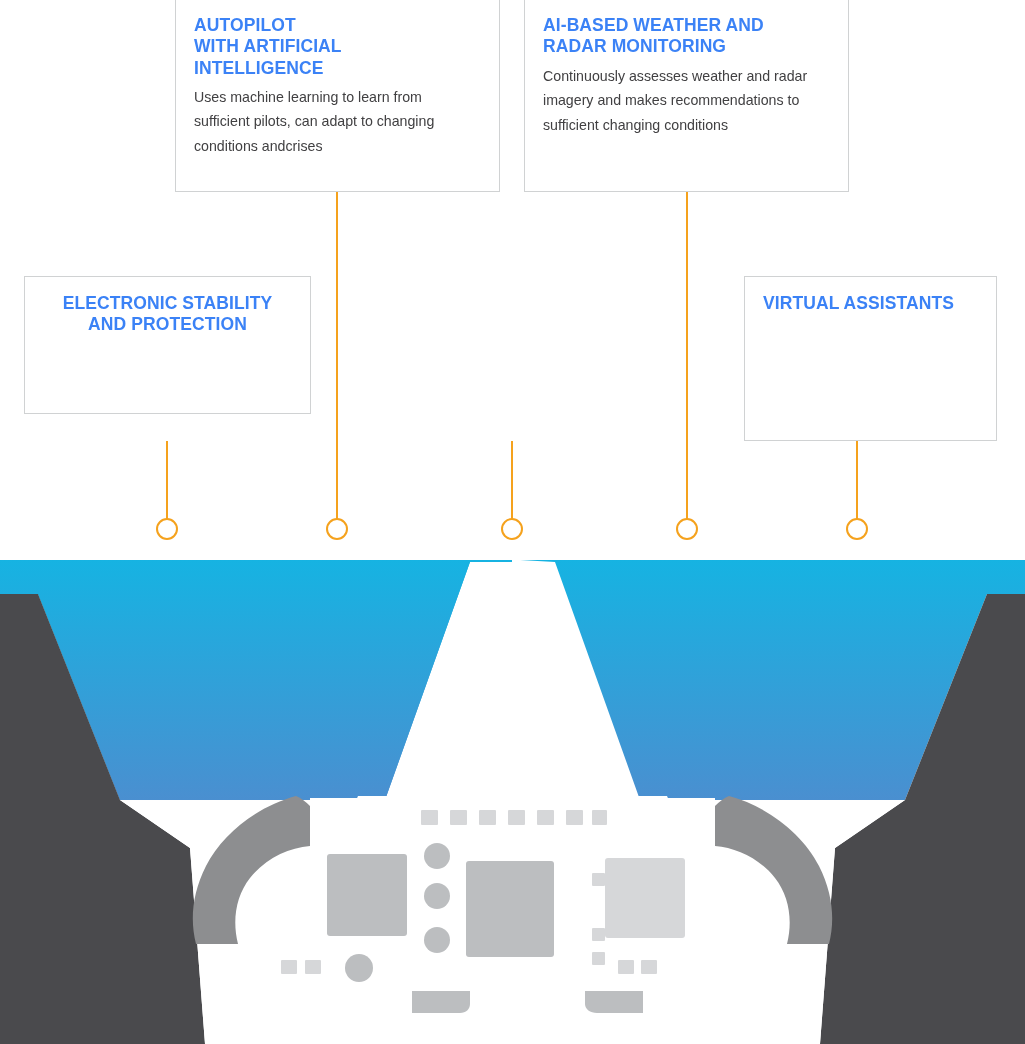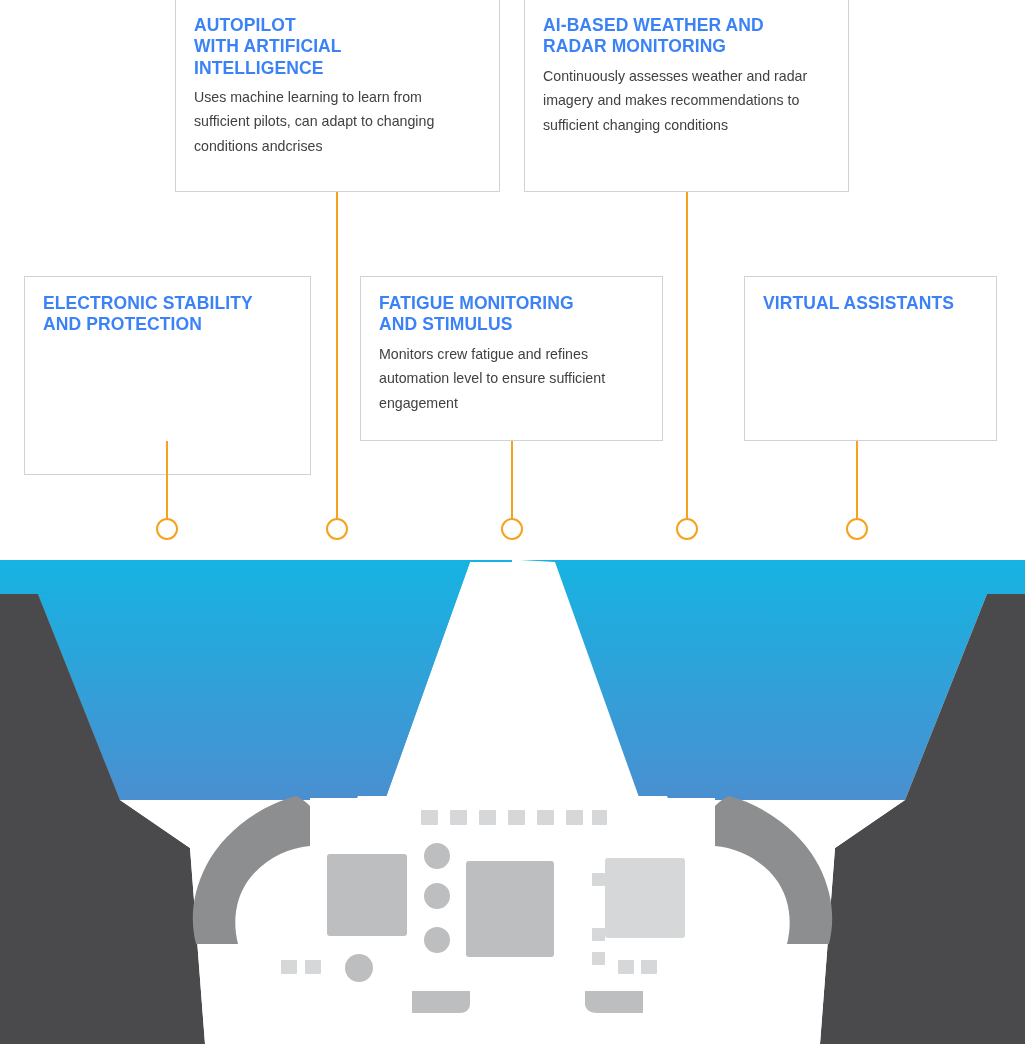--- a/index.html
+++ b/index.html
@@ -39,21 +39,21 @@
   .card .body {
     font-size: 14.2px;
     line-height: 1.72;
     color: #414042;
     margin: 0;
   }
 
   
   #card-autopilot      { left: 175px; top: -10px;  width: 325px; height: 202px; padding-top: 24px;}
   #card-weather        { left: 524px; top: -10px;  width: 325px; height: 202px; padding-top: 24px;}
-  #card-stability      { left: 24px;  top: 276px;  width: 287px; height: 199px; }
+  #card-stability      { left: 24px;  top: 276px;  width: 287px; height: 138px; text-align: center; }
   #card-fatigue        { left: 360px; top: 276px;  width: 303px; height: 165px; }
   #card-assistants     { left: 744px; top: 276px;  width: 253px; height: 165px; }
 
   
   .vline {
     position: absolute;
     width: 2px;
     background: #f5a21d;
   }
   .circle {
@@ -112,27 +112,20 @@
     <p class="body">Continuously assesses weather and radar imagery and makes recommendations to sufficient changing conditions</p>
   </div>
 
   <div class="card" id="card-stability">
     <div class="title">
       <span>ELECTRONIC STABILITY</span><br>
       <span>AND PROTECTION</span>
     </div>
   </div>
 
-  <div class="card" id="card-fatigue">
-    <div class="title">
-      <span>FATIGUE MONITORING</span><br>
-      <span>AND STIMULUS</span>
-    </div>
-    <p class="body">Monitors crew fatigue and refines automation level to ensure sufficient engagement</p>
-  </div>
 
   <div class="card" id="card-assistants">
     <div class="title">
       <span>VIRTUAL ASSISTANTS</span>
     </div>
   </div>
 
   <div class="vline" id="line-autopilot"></div>
   <div class="vline" id="line-weather"></div>
   <div class="vline" id="line-stability"></div>

